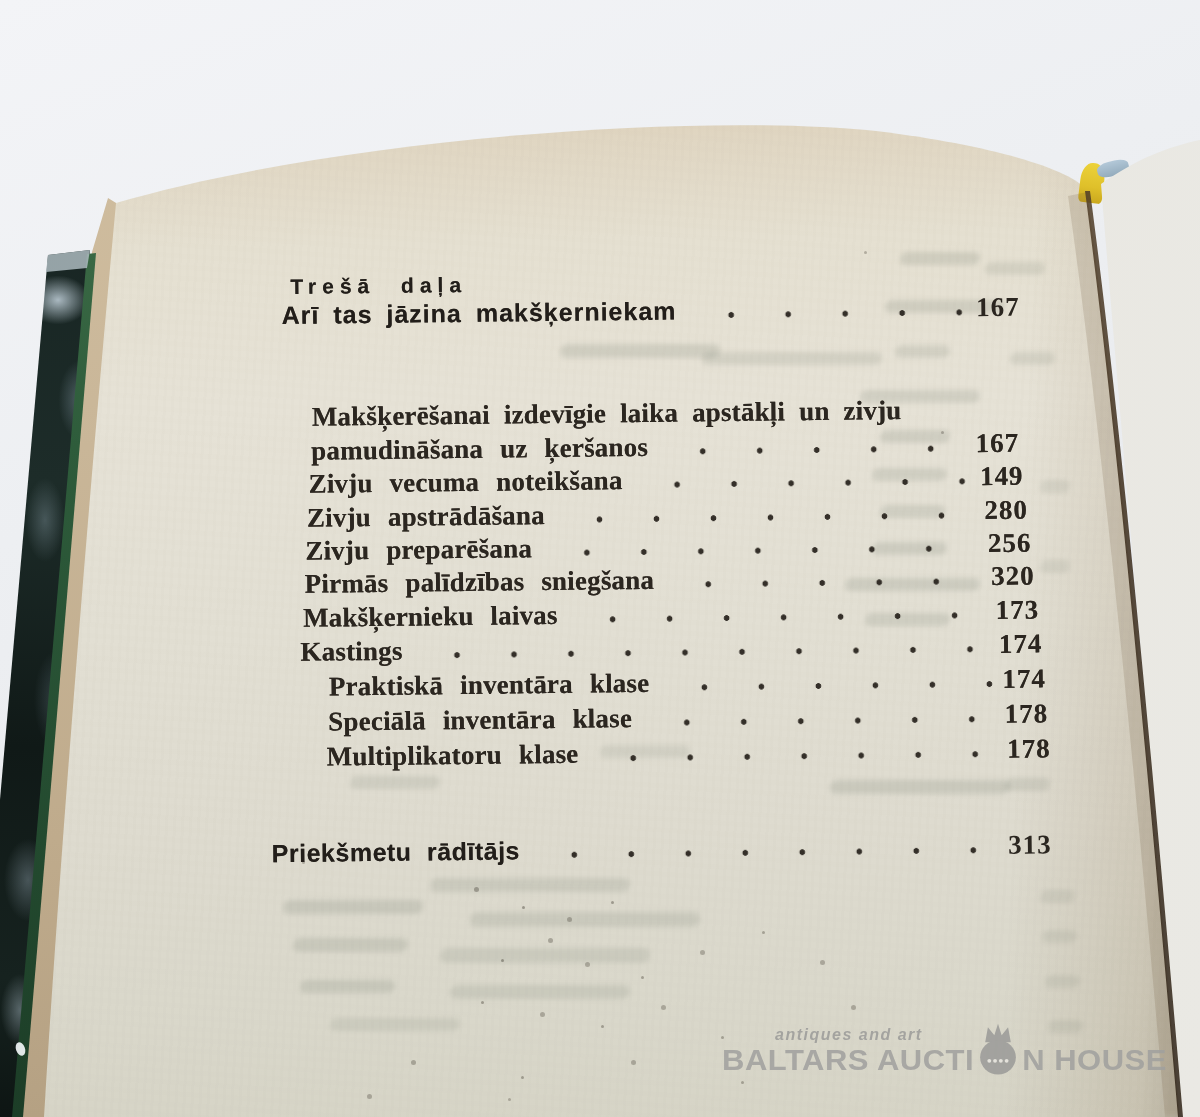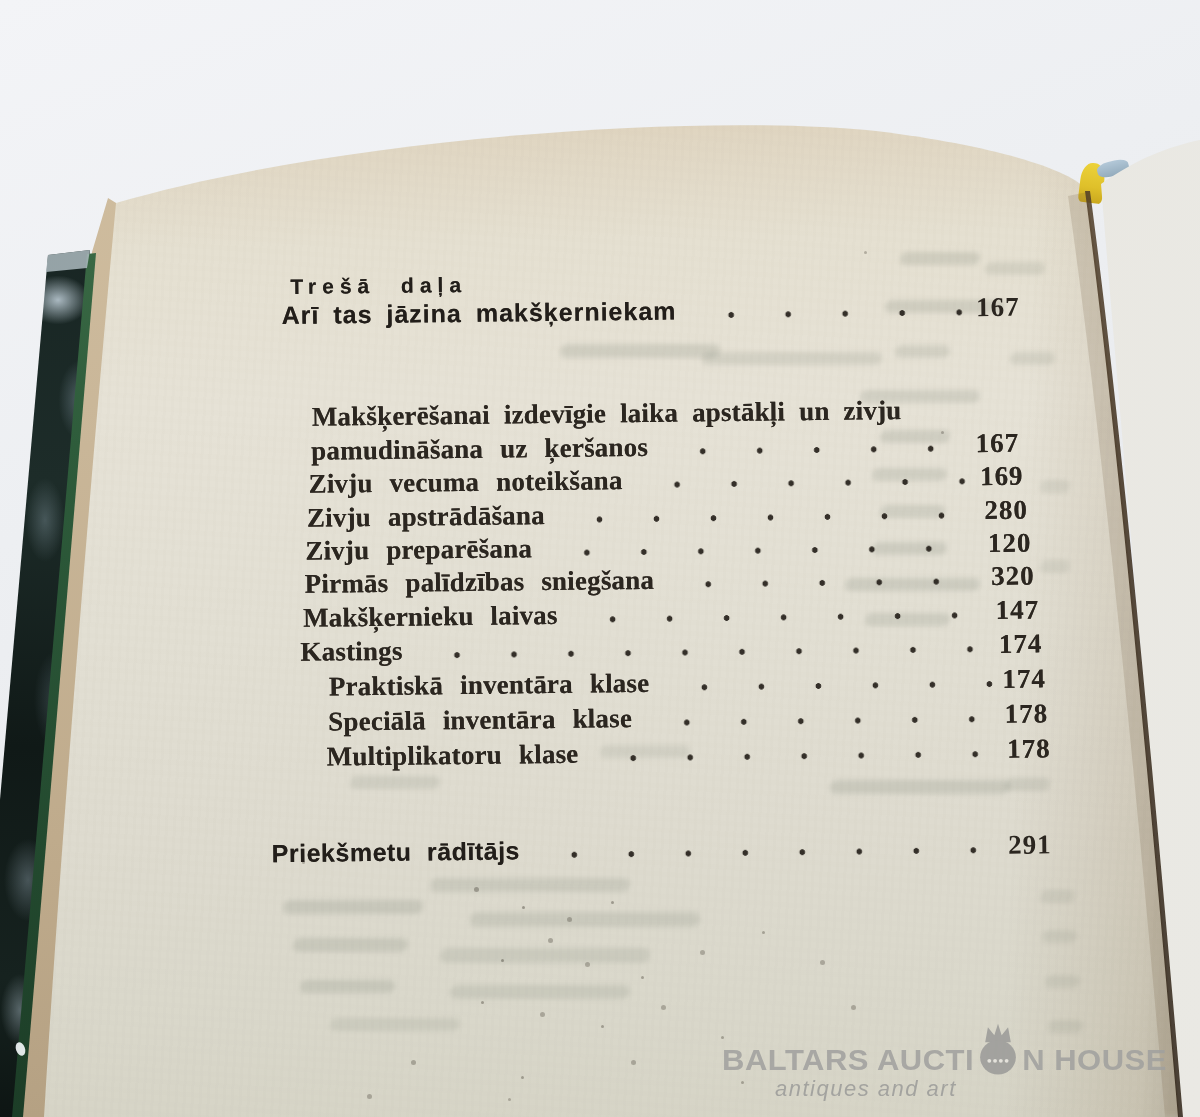--- a/index.html
+++ b/index.html
@@ -83,22 +83,22 @@
       541px 1013px 0 1px rgba(58,52,42,.3), 601px 1025px 0 0 rgba(58,52,42,.36),
       662px 1006px 0 1px rgba(58,52,42,.3), 721px 1036px 0 0 rgba(58,52,42,.34),
       412px 1061px 0 1px rgba(58,52,42,.32), 521px 1076px 0 0 rgba(58,52,42,.36),
       632px 1061px 0 1px rgba(58,52,42,.3), 741px 1081px 0 0 rgba(58,52,42,.34),
       852px 1006px 0 1px rgba(58,52,42,.3), 302px 861px 0 0 rgba(58,52,42,.3),
       941px 431px 0 0 rgba(58,52,42,.32), 864px 251px 0 0 rgba(58,52,42,.3),
       368px 1095px 0 1px rgba(58,52,42,.3), 508px 1098px 0 0 rgba(58,52,42,.3);}
 
   
   .wm{z-index:12;color:#9b9b99;}
-  .wm-tag{left:775px;top:1076px;font-family:"Liberation Sans",sans-serif;font-style:italic;font-weight:400;
-          font-size:22px;letter-spacing:1.5px;opacity:.85;}
+  .wm-tag{left:775px;top:1026px;font-family:"Liberation Sans",sans-serif;font-style:italic;font-weight:700;
+          font-size:16px;letter-spacing:1.5px;opacity:.85;}
   .wm-main{left:722px;top:1042px;display:flex;align-items:center;font-family:"Liberation Sans",sans-serif;
            font-weight:700;font-size:31px;letter-spacing:.5px;opacity:.85;color:#a0a09e;
            transform:scaleY(.96);}
   .wm-logo{width:44px;height:60px;margin:-24px 2px 0 2px;}
 </style>
 </head>
 <body>
 
 <div id="stage">
 
@@ -169,45 +169,45 @@
 
     <div class="row serif" style="left:312px;top:430px;width:708px;">
       <span>pamudināšana uz ķeršanos</span>
       <span class="leader"></span>
       <span class="pg">167</span>
     </div>
 
     <div class="row serif" style="left:309px;top:463px;width:715px;">
       <span>Zivju vecuma noteikšana</span>
       <span class="leader"></span>
-      <span class="pg">169</span>
+      <span class="pg">149</span>
     </div>
 
     <div class="row serif" style="left:307px;top:497px;width:721px;">
       <span>Zivju apstrādāšana</span>
       <span class="leader"></span>
       <span class="pg">280</span>
     </div>
 
     <div class="row serif" style="left:305px;top:530px;width:726px;">
       <span>Zivju preparēšana</span>
       <span class="leader"></span>
-      <span class="pg">120</span>
+      <span class="pg">256</span>
     </div>
 
     <div class="row serif" style="left:304px;top:563px;width:730px;">
       <span>Pirmās palīdzības sniegšana</span>
       <span class="leader"></span>
       <span class="pg">320</span>
     </div>
 
     <div class="row serif" style="left:302px;top:597px;width:736px;">
       <span>Makšķernieku laivas</span>
       <span class="leader"></span>
-      <span class="pg">147</span>
+      <span class="pg">173</span>
     </div>
 
     <div class="row serif" style="left:299px;top:631px;width:742px;">
       <span>Kastings</span>
       <span class="leader"></span>
       <span class="pg">174</span>
     </div>
 
     <div class="row serif" style="left:327px;top:666px;width:717px;">
       <span>Praktiskā inventāra klase</span>
@@ -223,21 +223,21 @@
 
     <div class="row serif" style="left:324px;top:736px;width:724px;">
       <span>Multiplikatoru klase</span>
       <span class="leader"></span>
       <span class="pg">178</span>
     </div>
 
     <div class="row" style="left:268px;top:832px;width:780px;">
       <span class="sans idx">Priekšmetu rādītājs</span>
       <span class="leader"></span>
-      <span class="pg">291</span>
+      <span class="pg">313</span>
     </div>
 
   </div>
 
   <div class="abs wm wm-tag">antiques and art</div>
   <div class="abs wm wm-main">
     <span>BALTARS AUCTI</span>
     <svg class="wm-logo" viewBox="0 0 48 64">
       <path d="M10,25 L13,8 L20,17 L24,4 L28,17 L35,8 L38,25 Z" fill="#9a9a98"></path>
       <circle cx="24" cy="42" r="19.5" fill="#9a9a98"></circle>

